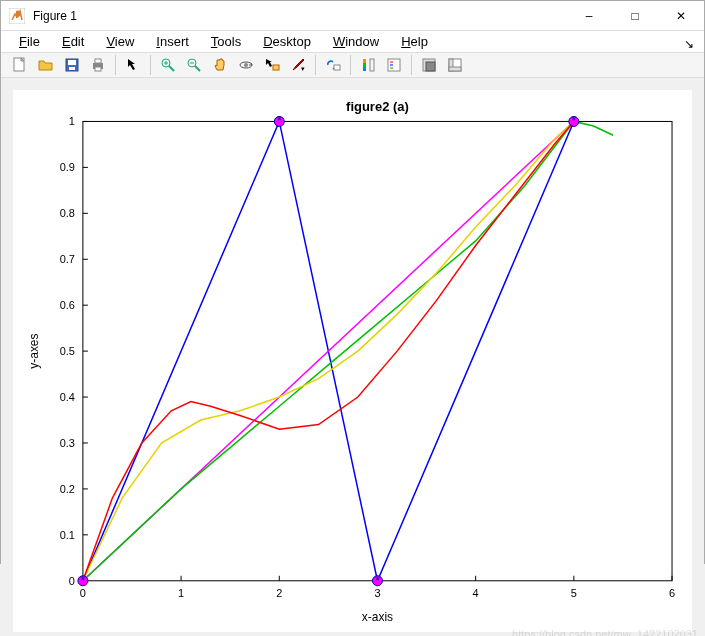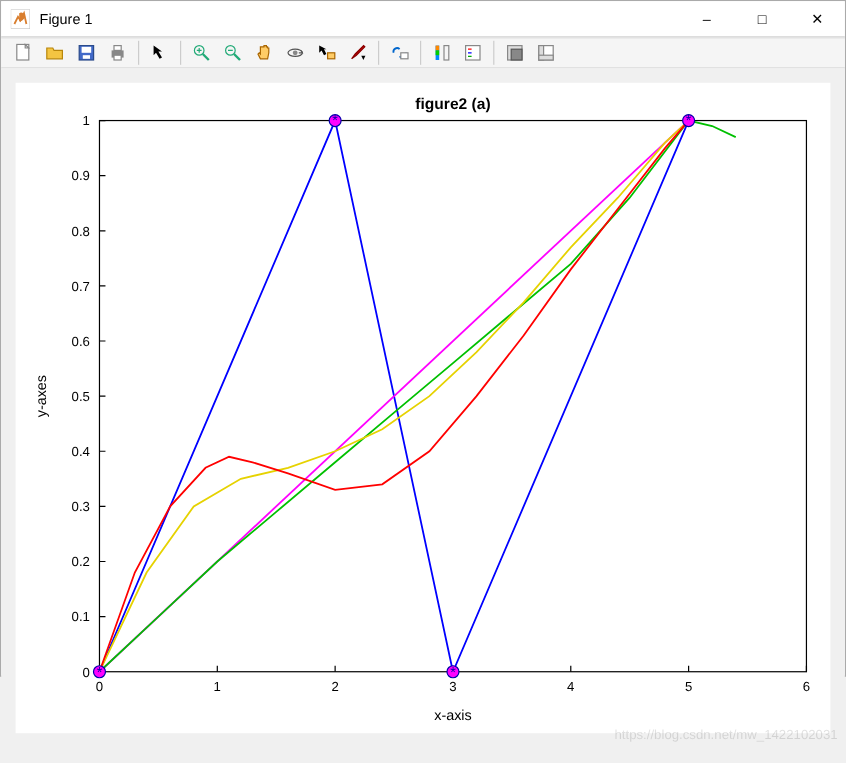--- a/index.html
+++ b/index.html
@@ -42,20 +42,31 @@
         </div>
       <div class="win-btn">
           <span>□</span>
         </div>
       <div class="win-btn close">
           <span>✕</span>
         </div>
     </div>
   </div>
 
+  <div class="menubar">
+    <div class="menu-item"><u>F</u>ile</div>
+    <div class="menu-item"><u>E</u>dit</div>
+    <div class="menu-item"><u>V</u>iew</div>
+    <div class="menu-item"><u>I</u>nsert</div>
+    <div class="menu-item"><u>T</u>ools</div>
+    <div class="menu-item"><u>D</u>esktop</div>
+    <div class="menu-item"><u>W</u>indow</div>
+    <div class="menu-item"><u>H</u>elp</div>
+    <span class="arrow">↘</span>
+  </div>
 
   <div class="toolbar">
     <div class="tb-btn">
       <svg width="16" height="16">
           <rect x="2" y="1" width="10" height="13" fill="#fff" stroke="#888"></rect>
           <path d="M9 1 L12 4 L9 4 Z" fill="#ddd" stroke="#888"></path>
         </svg>
     </div>
     <div class="tb-btn">
       <svg width="16" height="16">

